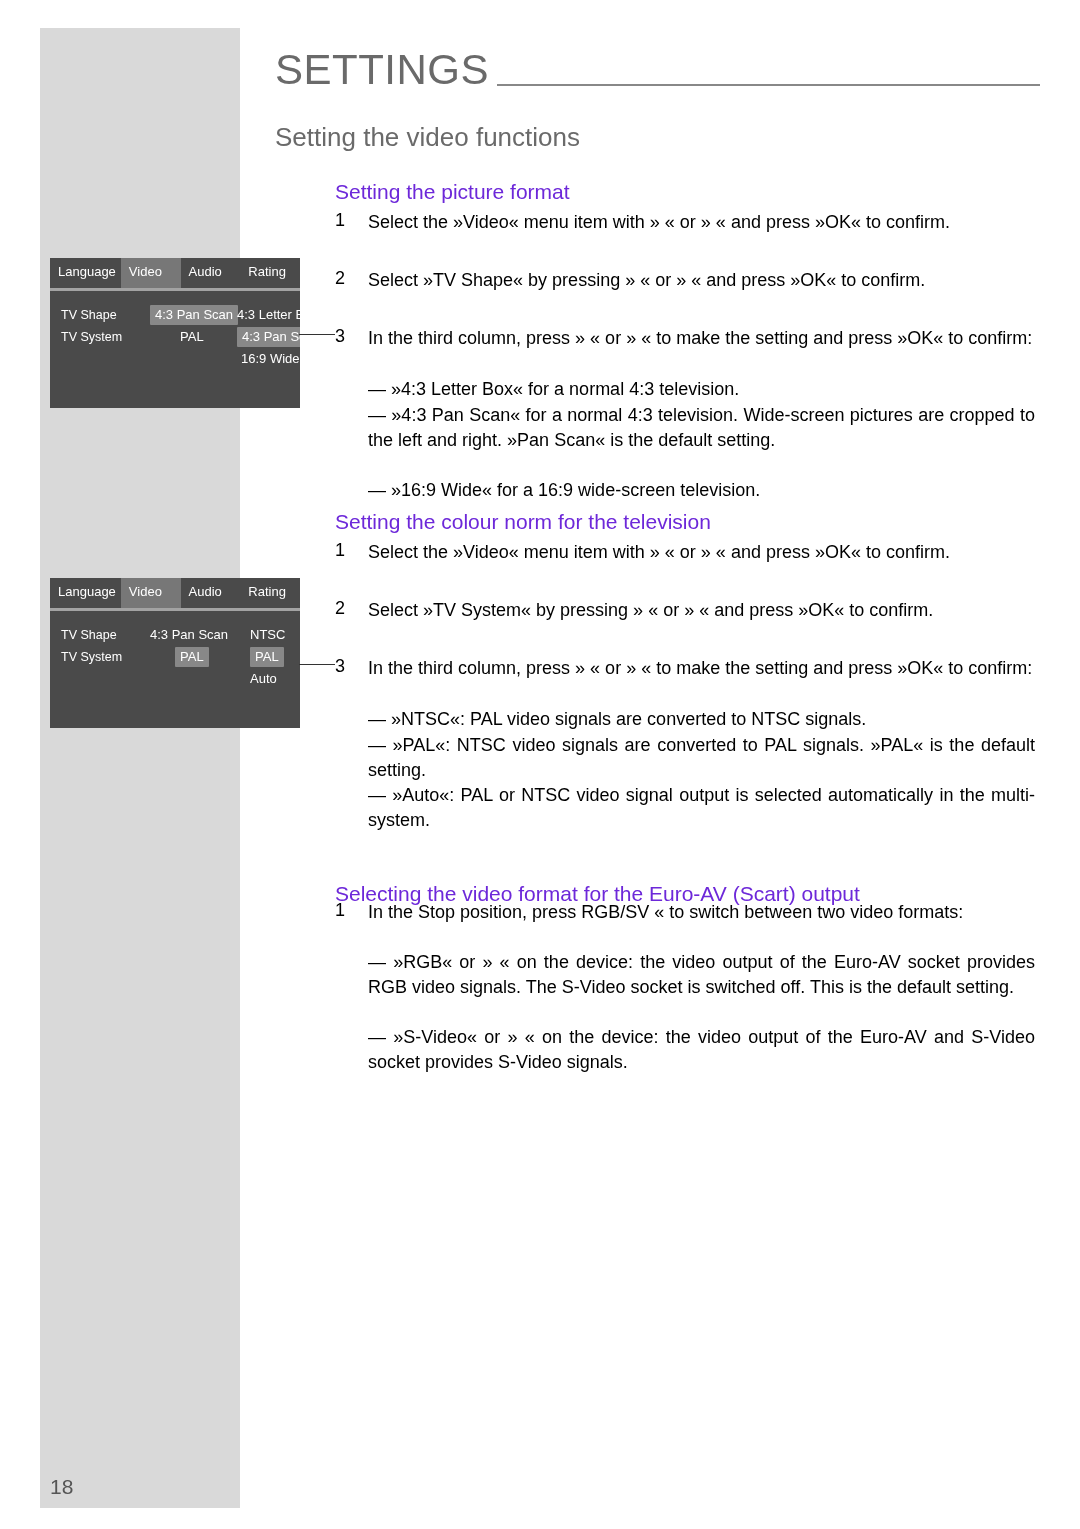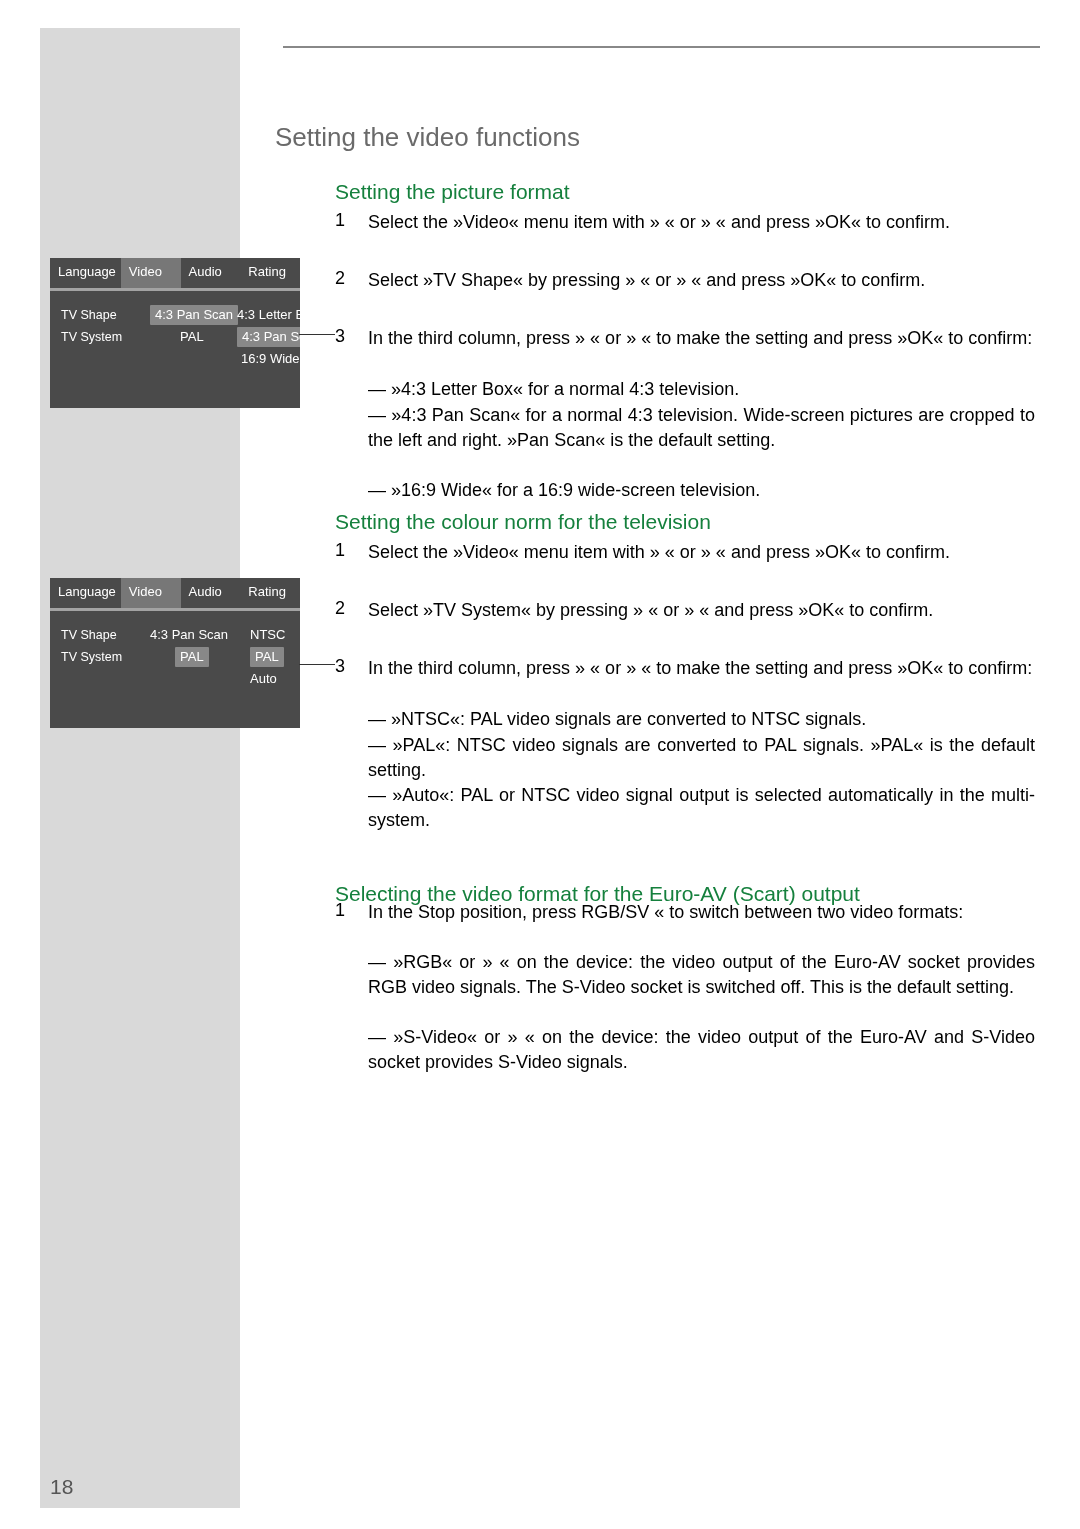--- a/index.html
+++ b/index.html
@@ -2,41 +2,42 @@
 <html><head>
 <meta charset="utf-8">
 <style>
   html,body{margin:0;padding:0;background:#fff;}
   body{width:1080px;height:1529px;position:relative;font-family:Arial,Helvetica,sans-serif;color:#000;}
   .left-margin{position:absolute;left:40px;top:28px;width:200px;height:1480px;background:#d9d9d9;}
   .title-row{position:absolute;left:275px;top:46px;right:40px;display:flex;align-items:flex-end;}
   .title{font-size:42px;letter-spacing:.5px;color:#6a6a6a;font-weight:400;}
   .title-line{flex:1;height:2px;background:#888;margin-left:8px;margin-bottom:8px;}
   .h2{position:absolute;font-size:26px;color:#6a6a6a;font-weight:400;}
-  .h3{position:absolute;font-size:21px;color:#15803d;font-weight:400;}
+  .h3{position:absolute;font-size:21px;color:#6d28d9;font-weight:400;}
   .num{position:absolute;left:335px;font-size:18px;color:#000;}
   .txt{position:absolute;left:368px;right:45px;font-size:18px;line-height:25px;color:#000;text-align:justify;}
   .menu{position:absolute;left:50px;width:250px;background:#4a4a4a;color:#fff;font-size:13px;line-height:20px;overflow:hidden;}
   .menu-tabs{display:flex;}
   .menu-tab{flex:1;padding:4px 5px 6px 8px;white-space:nowrap;background:#4a4a4a;border-bottom:3px solid #a3a3a3;}
   .menu-tab.active{background:#777;}
   .menu-body{position:relative;height:120px;}
   .mrow{position:absolute;left:11px;font-size:12.5px;color:#fff;}
   .mval{position:absolute;font-size:13px;color:#fff;text-align:right;white-space:nowrap;}
   .mval.sel{background:#888;padding:0 5px;border-radius:1px;}
   .mval.opt{color:#fff;}
   .pagenum{position:absolute;left:50px;bottom:30px;font-size:21px;color:#555;}
   .connector{position:absolute;background:#333;}
 </style>
 </head>
 <body>
 
 <div class="left-margin"></div>
 
 <div class="title-row">
+  <span class="title">SETTINGS</span>
   <span class="title-line"></span>
 </div>
 
 <div class="h2" style="left:275px;top:122px;">Setting the video functions</div>
 
 <div class="h3" style="left:335px;top:180px;">Setting the picture format</div>
 
 <div class="num" style="top:210px;">1</div>
 <div class="txt" style="top:210px;">Select the »Video« menu item with »  « or »   « and press »OK« to confirm.</div>
 

